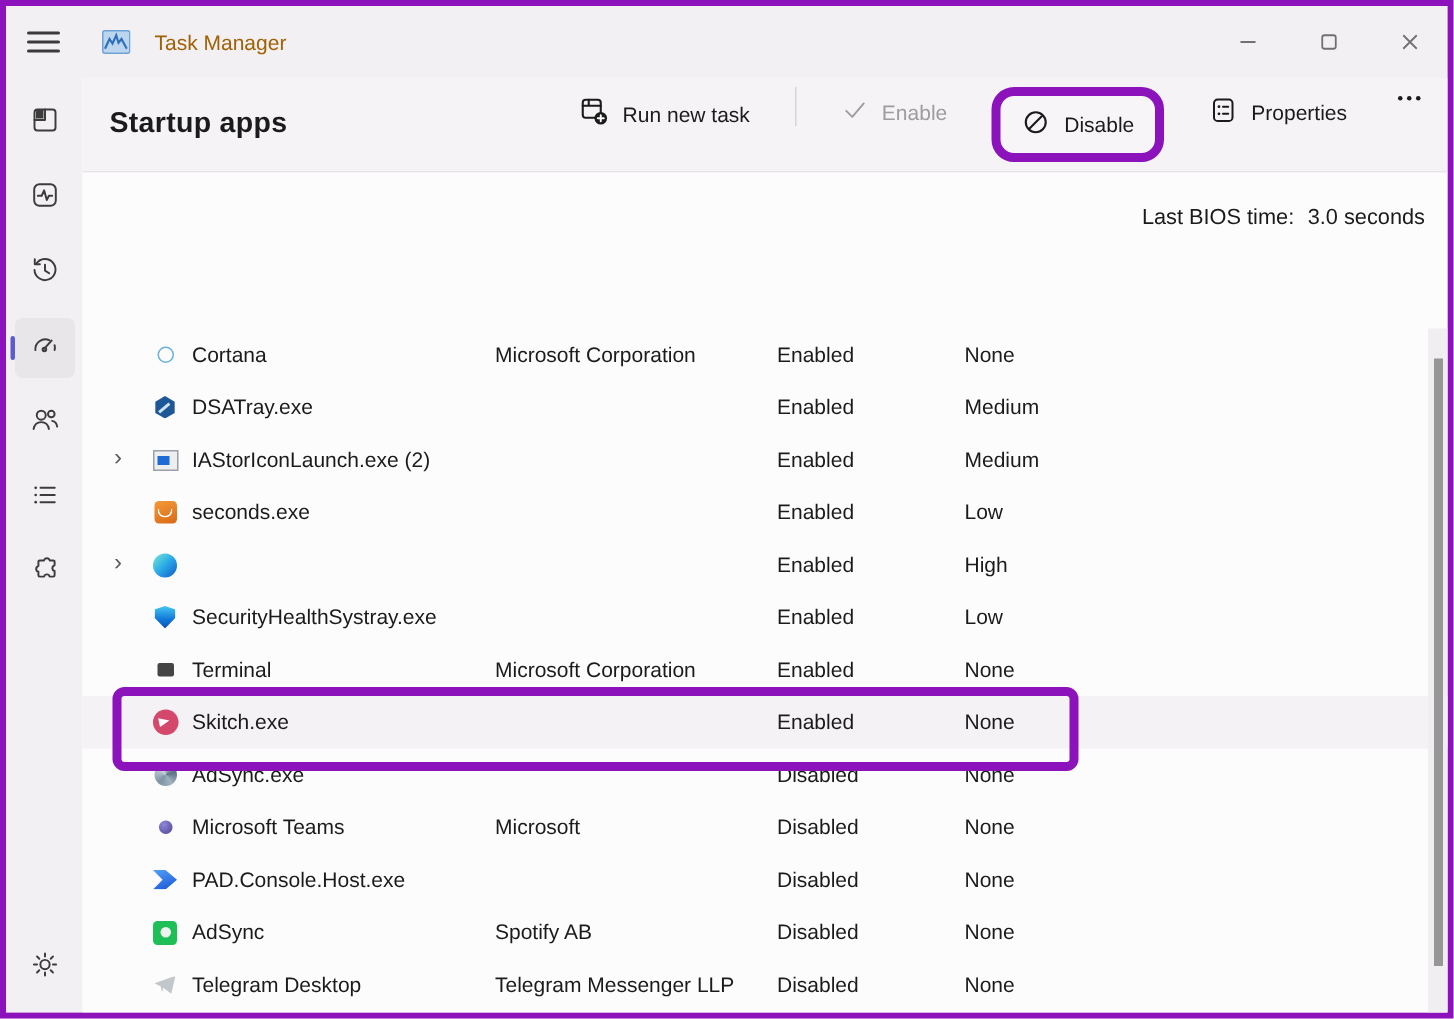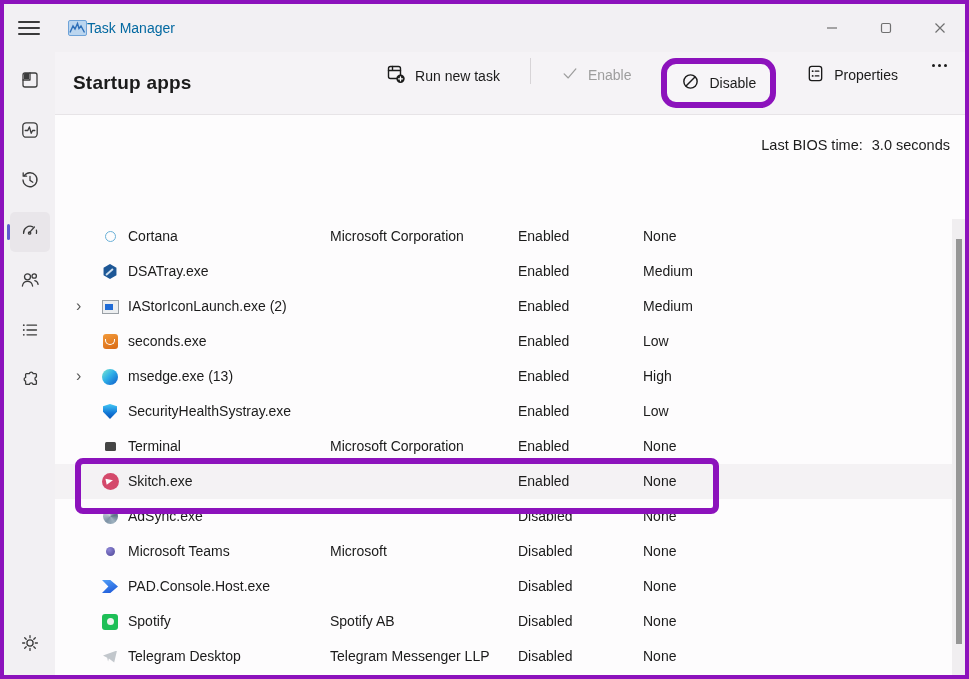--- a/index.html
+++ b/index.html
@@ -10,21 +10,21 @@
     border:4px solid var(--hl);
     background:#f2f0f3;
     position:relative;
     color:var(--ink);
   }
   
   .titlebar{position:absolute;left:0;top:0;right:0;height:48px;display:flex;align-items:center;background:#f2f0f3;}
   .hamburger{margin-left:14px;width:22px;display:flex;flex-direction:column;gap:4px;cursor:pointer;}
   .hamburger span{display:block;height:2px;background:#3a3a3a;border-radius:1px;}
   .tm-appicon{margin-left:28px;display:flex;}
-  .win-title{font-size:14px;color:#0369a1;}
+  .win-title{margin-left:16px;font-size:14px;color:#a16207;}
   .win-controls{margin-left:auto;display:flex;align-items:center;gap:24px;margin-right:10px;}
   .win-btn{width:30px;height:30px;display:flex;align-items:center;justify-content:center;color:#707070;cursor:pointer;}
   
   .sidebar{position:absolute;left:0;top:48px;bottom:0;width:51px;background:#f2f0f3;display:flex;flex-direction:column;align-items:center;}
   .nav-item{position:relative;width:40px;height:40px;margin-top:10px;border-radius:5px;display:flex;align-items:center;justify-content:center;cursor:pointer;}
   .nav-item.selected{background:#e9e6ea;}
   .accent-pill{position:absolute;left:-3px;top:12px;width:3px;height:16px;border-radius:2px;background:#5e5acf;}
   .nav-item svg{stroke:#3c3c3c;fill:none;stroke-width:1.3;stroke-linecap:round;stroke-linejoin:round;}
   .settings-slot{margin-top:auto;margin-bottom:10px;}
   
@@ -259,21 +259,20 @@
 
     <span class="icn icn-java"></span>
     <span class="c-name">seconds.exe</span>
     <span class="c-pub"></span>
     <span class="c-status">Enabled</span>
     <span class="c-impact">Low</span>
   </div>
         <div class="row">
     <span class="chev">›</span>
     <span class="icn icn-edge"></span>
-    <span class="c-name">msedge.exe (13)</span>
     <span class="c-pub"></span>
     <span class="c-status">Enabled</span>
     <span class="c-impact">High</span>
   </div>
         <div class="row">
 
     <span class="icn icn-shield"></span>
     <span class="c-name">SecurityHealthSystray.exe</span>
     <span class="c-pub"></span>
     <span class="c-status">Enabled</span>
@@ -315,21 +314,21 @@
 
     <span class="icn icn-pad"></span>
     <span class="c-name">PAD.Console.Host.exe</span>
     <span class="c-pub"></span>
     <span class="c-status">Disabled</span>
     <span class="c-impact">None</span>
   </div>
         <div class="row">
 
     <span class="icn icn-spotify"></span>
-    <span class="c-name">Spotify</span>
+    <span class="c-name">AdSync</span>
     <span class="c-pub">Spotify AB</span>
     <span class="c-status">Disabled</span>
     <span class="c-impact">None</span>
   </div>
         <div class="row">
 
     <span class="icn icn-telegram"></span>
     <span class="c-name">Telegram Desktop</span>
     <span class="c-pub">Telegram Messenger LLP</span>
     <span class="c-status">Disabled</span>

